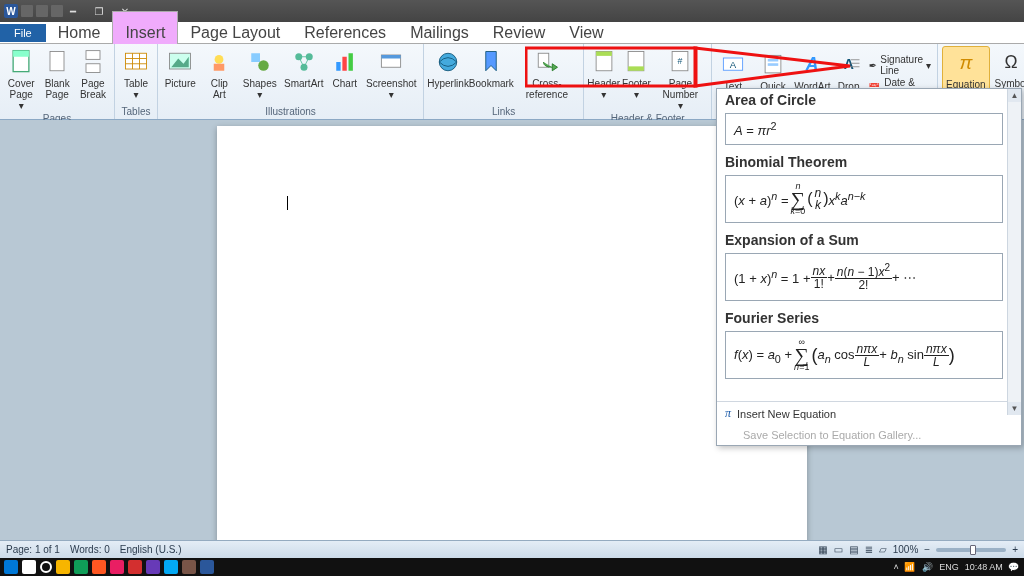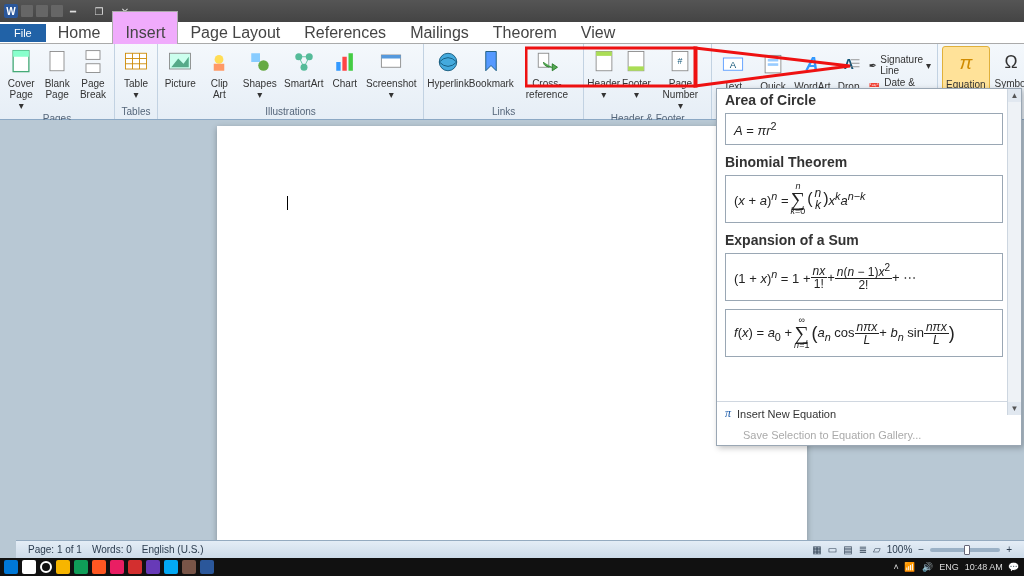--- a/index.html
+++ b/index.html
@@ -31,21 +31,21 @@
   .eq-scroll{width:14px;position:absolute;right:0;top:0;bottom:30px;background:#eef2f6;border-left:1px solid #cdd6e0;}
   .eq-scroll .arr{height:13px;display:flex;align-items:center;justify-content:center;font-size:8px;color:#555;background:#e1e8f0;}
   .eq-head{padding:4px 8px;font-weight:bold;color:#444;background:#f5f7fa;font-size:11px;}
   .eq-sub{padding:3px 8px;font-weight:bold;color:#333;font-size:14px;}
   .eq-box{margin:2px 18px 6px 8px;border:1px solid #9aa7b4;padding:6px 8px;min-height:30px;font-family:'Cambria Math','Times New Roman',serif;font-size:13px;color:#222;display:flex;align-items:center;}
   .eq-box.big{min-height:48px;}
   .eq-footer{border-top:1px solid #d0d7e0;margin-top:auto;}
   .eq-fitem{display:flex;align-items:center;gap:6px;padding:4px 8px;color:#333;cursor:pointer;}
   .eq-fitem.disabled{color:#aaa;cursor:default;}
   .pi-icon{font-family:serif;font-style:italic;color:#1b5aa8;font-size:12px;}
-  .status{position:absolute;left:16px;right:0;bottom:18px;height:18px;background:linear-gradient(#e4edf6,#cddbe9);border-top:1px solid #95abc0;display:flex;align-items:center;font-size:10px;color:#2b3b4d;padding:0 12px;gap:10px;}
+  .status{position:absolute;left:0;right:0;bottom:18px;height:18px;background:linear-gradient(#e4edf6,#cddbe9);border-top:1px solid #95abc0;display:flex;align-items:center;font-size:10px;color:#2b3b4d;padding:0 6px;gap:10px;}
   .status .right{margin-left:auto;display:flex;align-items:center;gap:6px;}
   .taskbar{position:absolute;left:0;right:0;bottom:0;height:18px;background:#111;display:flex;align-items:center;padding:0 4px;gap:4px;}
   .tb-ic{width:14px;height:14px;background:#333;border-radius:2px;}
   .tb-ic.win{background:#0078d7;}
   .tb-right{margin-left:auto;display:flex;align-items:center;gap:6px;color:#ddd;font-size:9px;}
   .arrow-annot{position:absolute;pointer-events:none;z-index:40;}
   .frac{display:inline-block;text-align:center;vertical-align:middle;font-size:12px;line-height:1;}
   .frac .n{display:block;border-bottom:1px solid #222;padding:0 2px;}
   .frac .d{display:block;padding:0 2px;}
   .sum{display:inline-block;text-align:center;vertical-align:middle;font-size:11px;line-height:1;margin:0 2px;}
@@ -73,21 +73,21 @@
   </div>
 </div>
 
 <div class="tabs">
   <div class="file-tab">File</div>
   <div class="tab">Home</div>
   <div class="tab active">Insert</div>
   <div class="tab">Page Layout</div>
   <div class="tab">References</div>
   <div class="tab">Mailings</div>
-  <div class="tab">Theorem</div>
+  <div class="tab">Review</div>
   <div class="tab">View</div>
 </div>
 
 <div class="ribbon">
 
   <div class="group">
     <div class="group-row">
       <div class="rbtn">
           <div class="ic">
             <svg class="ic-svg" viewBox="0 0 32 32">
@@ -399,20 +399,21 @@
         <span class="d">1!</span>
       </span>
     <span> + </span>
     <span class="frac">
         <span class="n"><i>n</i>(<i>n</i> − 1)<i>x</i><sup>2</sup></span>
         <span class="d">2!</span>
       </span>
     <span> + ⋯</span>
   </div>
 
+  <div class="eq-sub">Fourier Series</div>
   <div class="eq-box big">
     <span><i>f</i>(<i>x</i>) = <i>a</i><sub>0</sub> + </span>
     <span class="sum">
         <span class="t">∞</span>
         <span class="s">∑</span>
         <span class="b"><i>n</i>=1</span>
       </span>
     <span style="font-size:18px;">(</span>
     <span><i>a<sub>n</sub></i> cos</span>
       <span class="frac">

